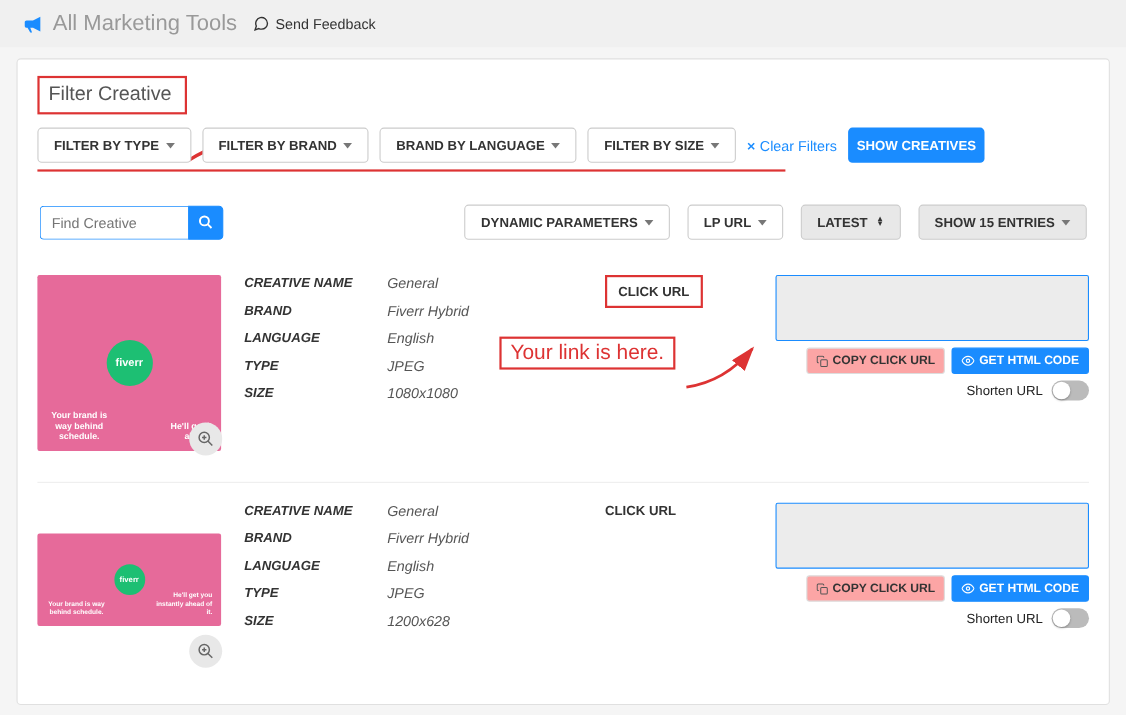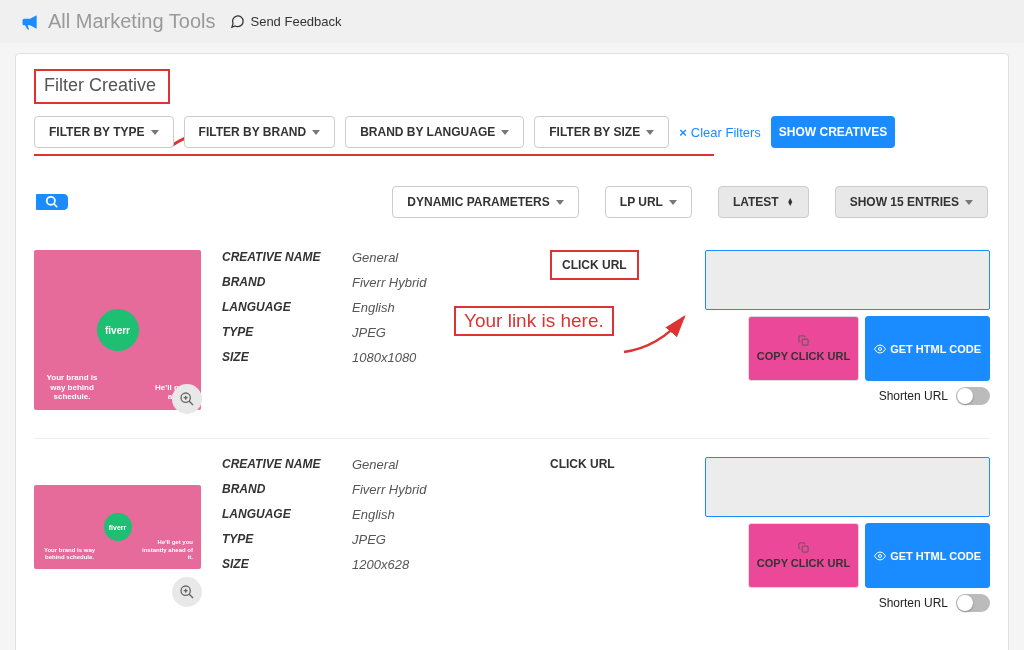--- a/index.html
+++ b/index.html
@@ -15,21 +15,21 @@
 .fbtn { border: 1px solid #ccc; background: #fff; padding: 8px 14px; border-radius: 4px; font-size: 12px; font-weight: 600; color: #333; cursor: pointer; white-space: nowrap; display: inline-flex; align-items: center; gap: 6px; }
 .caret { width:0; height:0; border-left:4px solid transparent; border-right:4px solid transparent; border-top:5px solid #777; display:inline-block; }
 .clear-link { color: #1a8cff; font-size: 13px; cursor: pointer; display: flex; align-items: center; gap: 4px; }
 .show-btn { background: #1a8cff; color: #fff; border: none; padding: 9px 8px; border-radius: 4px; font-size: 12px; font-weight: 600; cursor: pointer; }
 .underline-red { height: 2px; background: #d33; width: 680px; margin-top: 6px; }
 .arrow-svg { position: absolute; left: 150px; top: 57px; pointer-events: none; }
 .toolbar2 { display: flex; align-items: center; justify-content: space-between; margin: 30px 0 14px; padding: 0 2px; }
 .searchgrp { display: flex; }
 .searchgrp input { border: 1px solid #1a8cff; border-right: none; border-radius: 4px 0 0 4px; padding: 7px 10px; font-size: 13px; width: 135px; outline: none; }
 .searchgrp button { background: #1a8cff; border: 1px solid #1a8cff; border-radius: 0 4px 4px 0; color: #fff; width: 32px; cursor: pointer; display:flex; align-items:center; justify-content:center; }
-.right-controls { display: flex; gap: 26px; }
+.right-controls { display: flex; gap: 16px; }
 .ddbtn { border: 1px solid #ccc; background: #fff; padding: 8px 14px; border-radius: 4px; font-size: 12px; font-weight: 600; color: #333; cursor: pointer; display:inline-flex; align-items:center; gap:6px; }
 .ddbtn.grey { background: #e8e8e8; }
 .creative-row { display: flex; padding: 18px 0 28px; border-bottom: 1px solid #eee; gap: 18px; position: relative; }
 .creative-row:last-child { border-bottom: none; }
 .thumb { position: relative; width: 170px; flex-shrink: 0; display:flex; align-items:flex-start; }
 .thumb .img { width: 167px; background: #e66a9a; border-radius: 2px; display:flex; align-items:center; justify-content:center; color:#fff; font-size:10px; text-align:center; position:relative; }
 .thumb.sq .img { height: 160px; }
 .thumb.wd .img { height: 84px; }
 .circle-badge { background:#1dbf73; border-radius:50%; width:42px; height:42px; display:flex; align-items:center; justify-content:center; color:#fff; font-size:10px; font-weight:700; position:absolute; top:50%; left:50%; transform:translate(-50%,-50%);}
 .thumb .capL { position:absolute; bottom:8px; left:8px; color:#fff; font-size:8px; width:60px; line-height:1.2; font-weight:700;}
@@ -37,21 +37,21 @@
 .zoom { position:absolute; bottom:-4px; right:2px; width:30px; height:30px; border-radius:50%; background:#e8e8e8; display:flex; align-items:center; justify-content:center; cursor:pointer; color:#666; }
 .meta { width: 310px; font-size: 13px; }
 .meta-row { display:flex; margin-bottom: 10px; font-style: italic; }
 .meta-label { width: 130px; font-weight: 700; color: #333; font-size: 12px; }
 .meta-val { color: #555; }
 .click-col { width: 100px; font-size: 12px; font-weight: 700; }
 .click-col .boxed { border: 2px solid #d33; padding: 6px 10px; display:inline-block; }
 .url-col { flex: 1; display:flex; flex-direction:column; align-items:flex-end; gap:6px; }
 .url-box { width: 285px; height: 60px; background: #ececec; border: 1px solid #1a8cff; border-radius: 2px; }
 .url-actions { display:flex; gap:6px; }
-.copy-btn { background:#ec4899; border:1px solid #ddd; border-radius:3px; padding:18px 8px; font-size:11px; font-weight:600; display:inline-flex; align-items:center; gap:4px; cursor:pointer; color:#333;flex-direction:column;}
+.copy-btn { background:#fca5a5; border:1px solid #ddd; border-radius:3px; padding:2px 8px; font-size:11px; font-weight:600; display:inline-flex; align-items:center; gap:4px; cursor:pointer; color:#333;}
 .html-btn { background:#1a8cff; border:1px solid #1a8cff; color:#fff; border-radius:3px; padding:5px 8px; font-size:11px; font-weight:600; display:inline-flex; align-items:center; gap:4px; cursor:pointer;}
 .shorten { font-size:12px; display:flex; align-items:center; gap:8px; color:#222;}
 .toggle { width:34px; height:18px; background:#bbb; border-radius:10px; position:relative; cursor:pointer;}
 .toggle::after { content:""; width:16px; height:16px; background:#fff; border-radius:50%; position:absolute; top:1px; left:1px; box-shadow:0 1px 2px rgba(0,0,0,.3);}
 .anno-text { position:absolute; left:420px; top:74px; color:#d33; font-size:19px; border:2px solid #d33; padding:2px 8px; }
 .anno-arrow { position:absolute; left:585px; top:80px; pointer-events:none; }
 .rel { position: relative; }
 .x-icon { font-weight:700; }
 .sortarrows { display:inline-flex; flex-direction:column; line-height:4px; font-size:7px; margin-left:2px;}
 </style>
@@ -106,20 +106,21 @@
       <span class="clear-link">
           <span class="x-icon">×</span>
           <span>Clear Filters</span>
         </span>
       <button class="show-btn">SHOW CREATIVES</button>
     </div>
     <div class="underline-red"></div>
 
     <div class="toolbar2">
       <div class="searchgrp">
+        <input type="text" placeholder="Find Creative" style="">
         <button>
           <svg width="14" height="14" viewBox="0 0 24 24" fill="none" stroke="#fff" stroke-width="3">
               <circle cx="10" cy="10" r="7"></circle>
               <line x1="21" y1="21" x2="15" y2="15"></line>
             </svg>
         </button>
       </div>
       <div class="right-controls">
         <button class="ddbtn">
             <span>DYNAMIC PARAMETERS</span>

